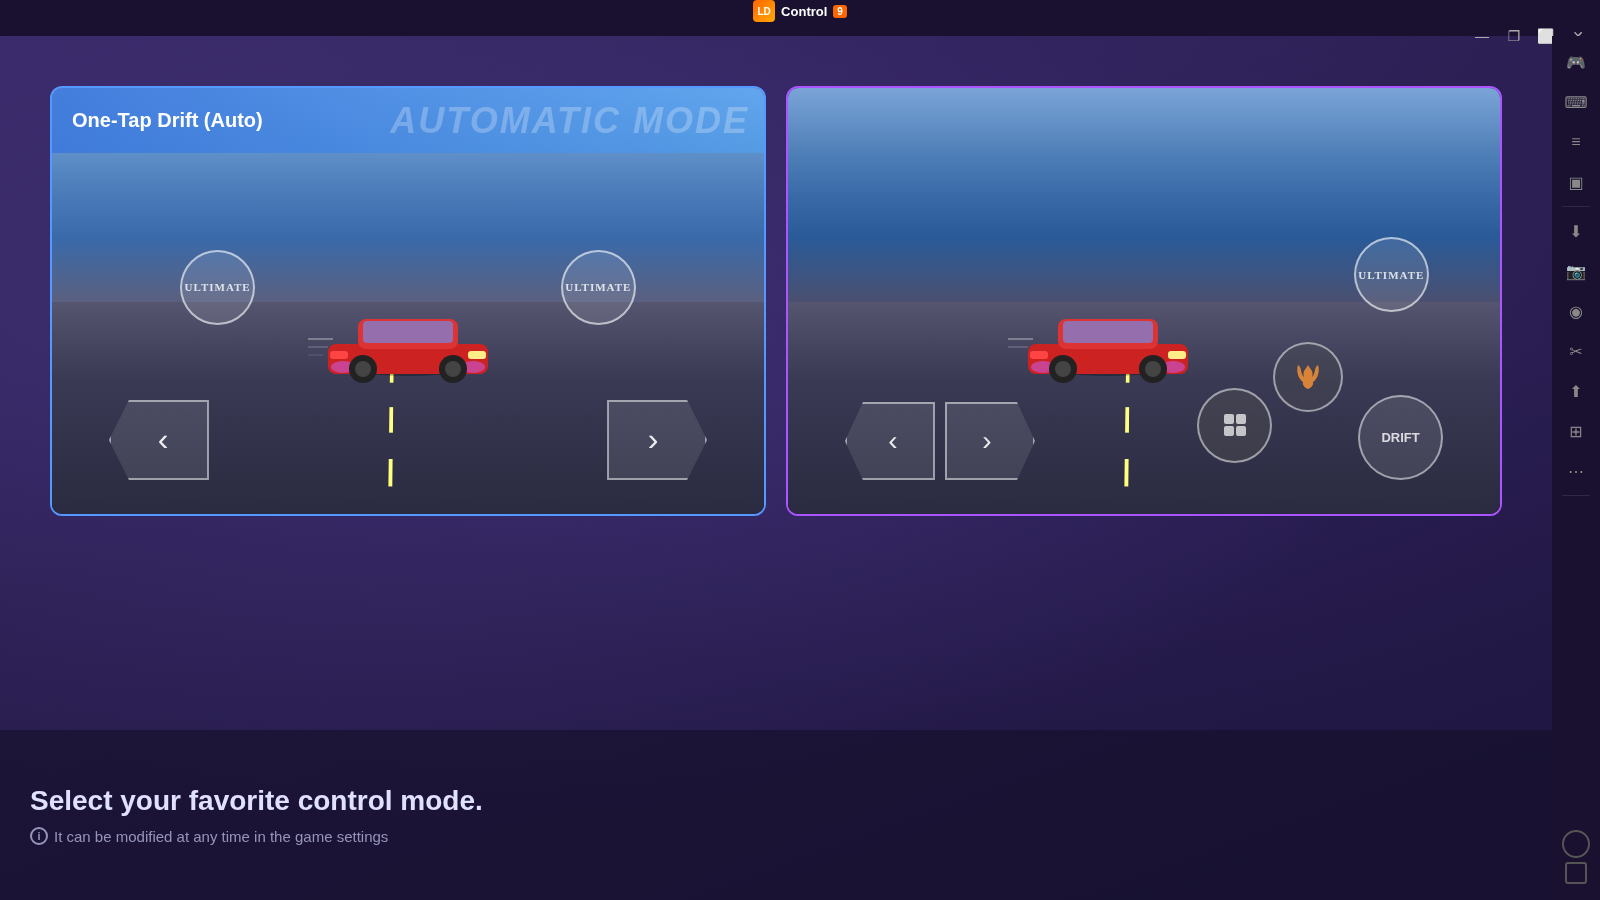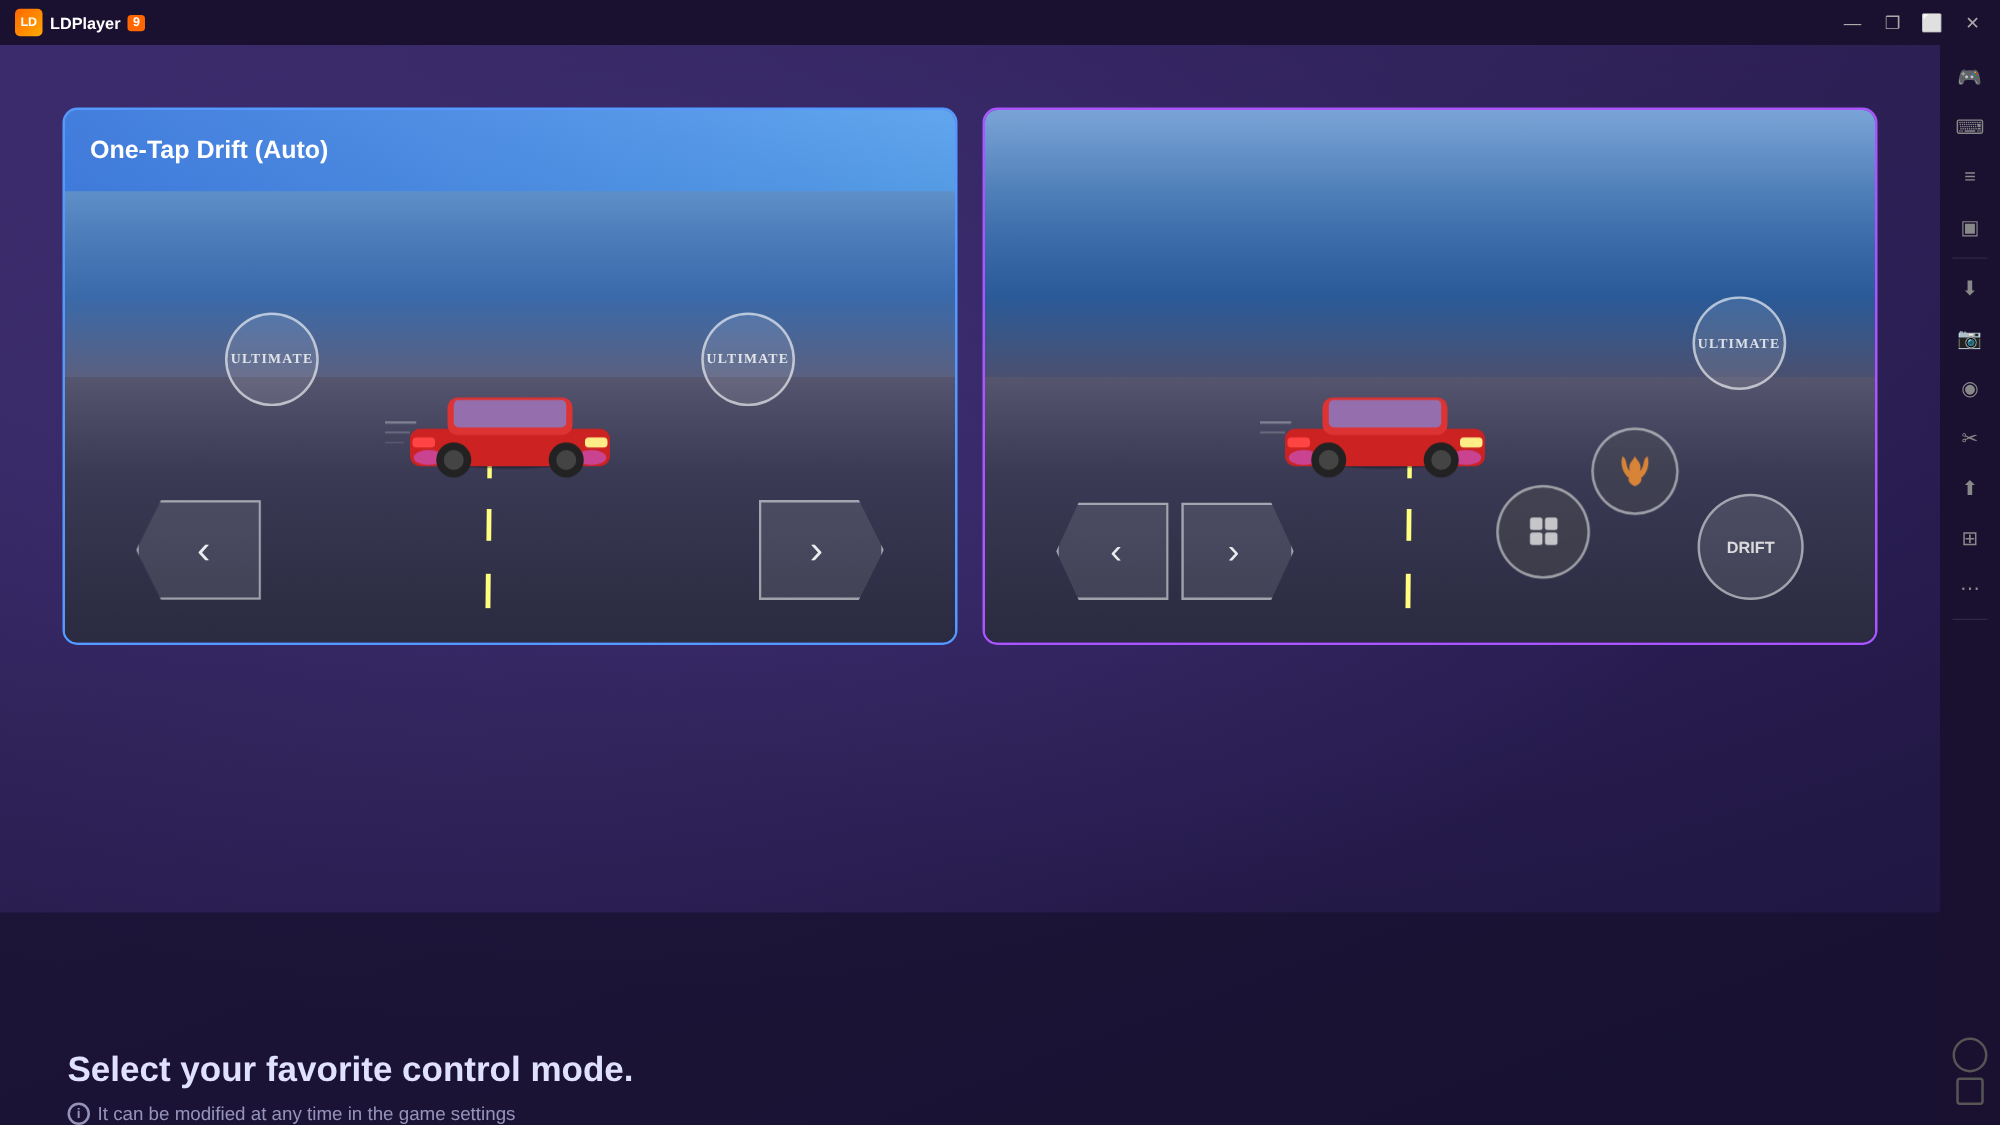--- a/index.html
+++ b/index.html
@@ -15,20 +15,21 @@
 
     
     .titlebar {
       position: absolute;
       top: 0; left: 0; right: 0;
       height: 36px;
       background: #1a1030;
       display: flex;
       align-items: center;
       z-index: 100;
+      flex-direction: column;
     }
 
     .titlebar-logo {
       display: flex;
       align-items: center;
       padding: 0 12px;
       gap: 6px;
       color: #fff;
       font-size: 13px;
       font-weight: bold;
@@ -354,22 +355,22 @@
     }
 
     
     .bottom-section {
       position: absolute;
       bottom: 0;
       left: 0;
       right: 0;
       height: 170px;
       display: flex;
-      align-items: flex-end;
-      padding: 0 54px;
+      align-items: center;
+      padding: 0 30px;
       background: rgba(20, 15, 40, 0.6);
     }
 
     .bottom-text {
       flex: 1;
     }
 
     .select-title {
       color: #e0e0ff;
       font-size: 28px;
@@ -419,21 +420,21 @@
       width: 200px;
       height: 130px;
     }
   </style>
 </head>
 <body>
 
 <div class="titlebar">
   <div class="titlebar-logo">
     <div class="logo-icon">LD</div>
-    <span>LDPlayer</span>
+    <span>Control</span>
     <span class="titlebar-badge">9</span>
   </div>
   <div class="titlebar-icons">
     <div class="titlebar-icon">—</div>
     <div class="titlebar-icon">❐</div>
     <div class="titlebar-icon">⬜</div>
     <div class="titlebar-icon close">✕</div>
   </div>
 </div>
 
@@ -460,20 +461,21 @@
 
   <div class="cards-container">
 
     <div class="mode-card auto-mode">
       <div class="card-bg auto-bg">
         
       </div>
 
       <div class="card-header auto-header">
         <span class="card-title-small">One-Tap Drift (Auto)</span>
+        <span class="card-title-large">AUTOMATIC MODE</span>
       </div>
 
       <div class="road">
         <div class="road-lines"></div>
       </div>
 
       <div class="car-container">
         <svg class="car-svg" viewBox="0 0 200 100" xmlns="http://www.w3.org/2000/svg">
 
           <ellipse cx="100" cy="75" rx="75" ry="12" fill="rgba(0,0,0,0.3)"></ellipse>

